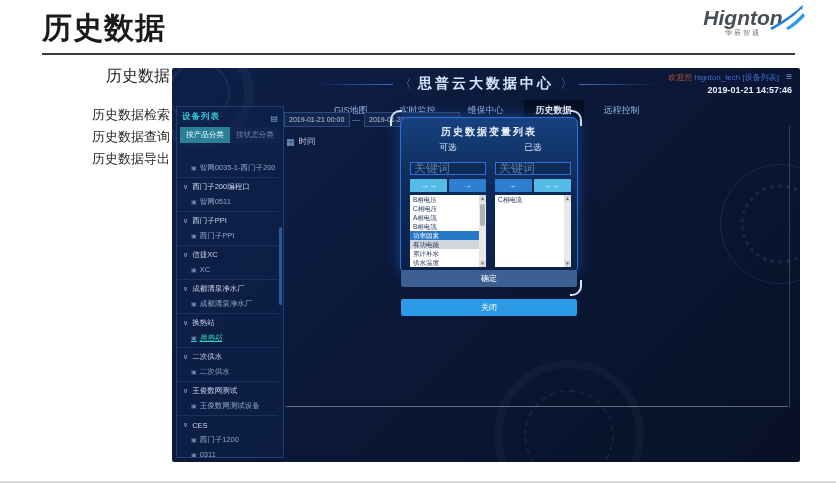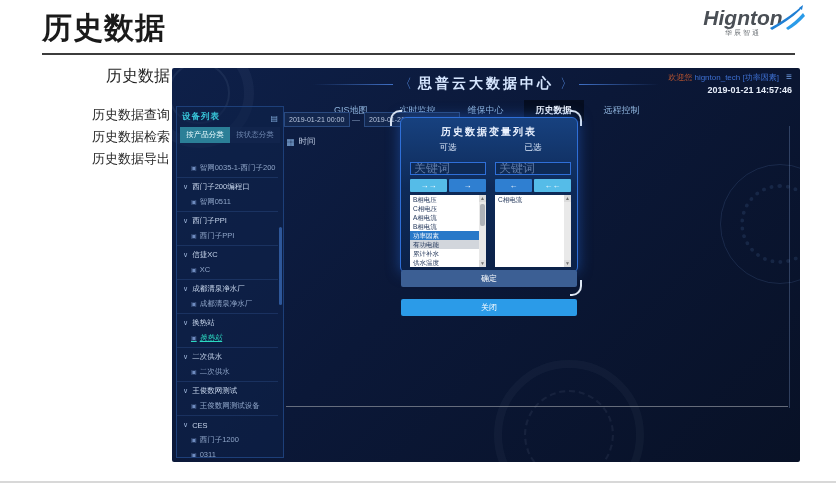--- a/index.html
+++ b/index.html
@@ -134,22 +134,22 @@
         <path d="M20 24 C26 20, 32 15, 37 9 L39 12 C34 18, 27 23, 22 26 Z" fill="#2a9be8"></path>
         <path d="M33 4 l4 -3 l-1 5 Z" fill="#1f7fd4"></path>
       </svg>
     </span>
     <div class="logo-brand">Hignton</div>
     <div class="logo-sub">华辰智通</div>
   </div>
 
   <div class="side-heading">历史数据</div>
   <div class="side-items">
+    <div>历史数据检索</div>
     <div>历史数据查询</div>
-    <div>历史数据检索</div>
     <div>历史数据导出</div>
   </div>
 
   <div class="shot">
     <div class="circ c1"></div>
     <div class="circ c1i"></div>
     <div class="circ c2"></div>
     <div class="circ c2i"></div>
     <div class="circ c3"></div>
     <div class="circ c3i"></div>
@@ -158,21 +158,21 @@
       <div class="center-title">
         <span class="tline"></span>
         <span class="tbrk">〈</span>
         <span class="txt">思普云大数据中心</span>
         <span class="tbrk">〉</span>
         <span class="tline r"></span>
       </div>
       <div class="user-block">
         <div class="user-line">
           <span class="welcome">欢迎您</span>
-          <span class="username">hignton_tech [功率因素]</span>
+          <span class="username">hignton_tech [设备列表]</span>
           <span class="menu-icon">≡</span>
         </div>
         <div class="datetime">2019-01-21 14:57:46</div>
       </div>
     </div>
 
     <div class="nav" id="nav-tabs">
         <span class="nav-tab">GIS地图</span>
         <span class="nav-tab">实时监控</span>
         <span class="nav-tab">维保中心</span>

